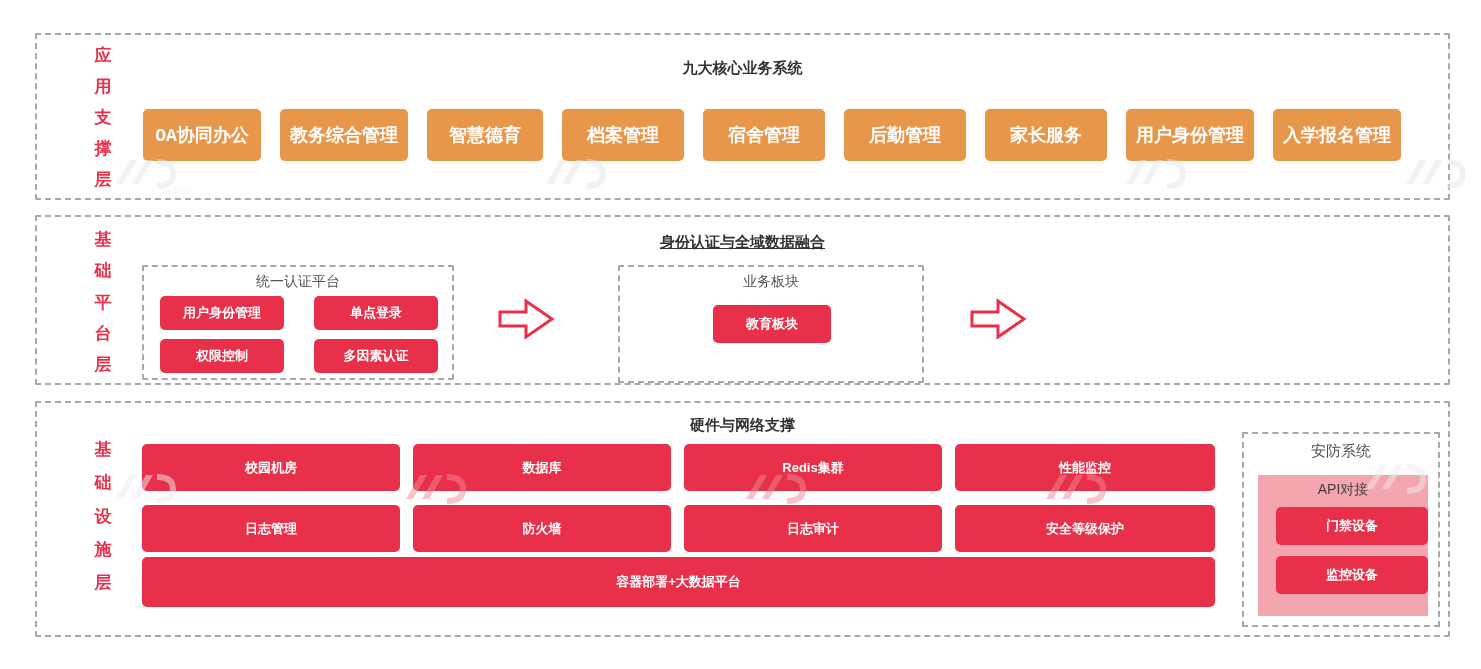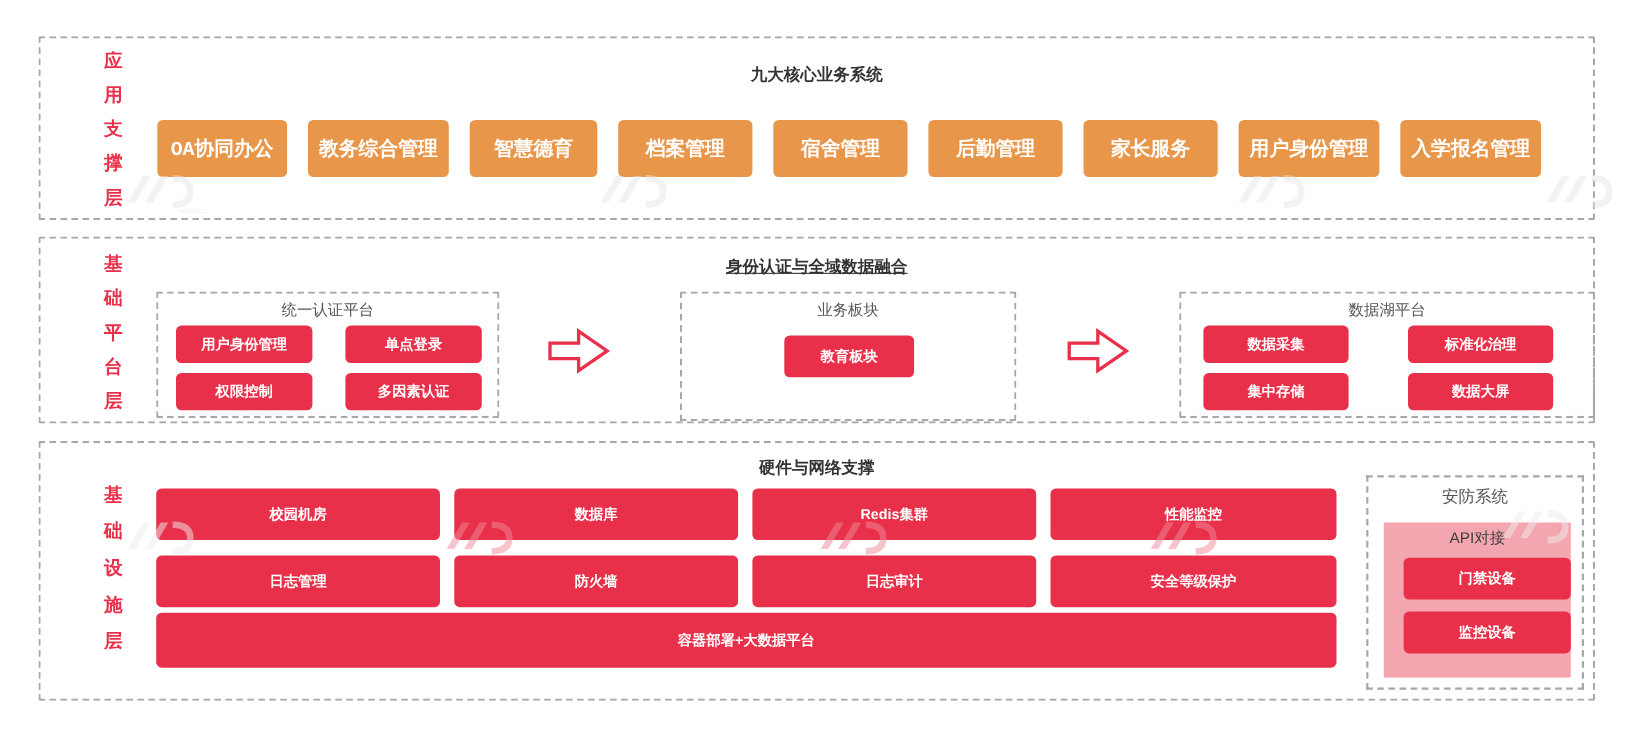--- a/index.html
+++ b/index.html
@@ -246,27 +246,20 @@
     <div class="panel-title">业务板块</div>
     <div class="chip chip-red p-chip" style="left:93px;top:38px;width:118px;height:38px;">教育板块</div>
   </div>
 
   <div class="arrow-wrap" id="arrow-right">
     <svg viewBox="0 0 60 46" width="60" height="46" aria-hidden="true">
       <polygon points="4,16 30,16 30,5 56,23 30,41 30,30 4,30" fill="none" stroke="#e8304a" stroke-width="3" stroke-linejoin="miter"></polygon>
     </svg>
   </div>
 
-  <div class="panel" id="panel-lake">
-    <div class="panel-title">数据湖平台</div>
-    <div class="chip chip-red p-chip" style="left:20px;top:29px;width:132px;">数据采集</div>
-    <div class="chip chip-red p-chip" style="left:206px;top:29px;width:132px;">标准化治理</div>
-    <div class="chip chip-red p-chip" style="left:20px;top:72px;width:132px;">集中存储</div>
-    <div class="chip chip-red p-chip" style="left:206px;top:72px;width:132px;">数据大屏</div>
-  </div>
 
   <div class="layer" id="layer-infra">
 
     <div class="side-label" id="side-infra">
       <span>基</span>
       <span>础</span>
       <span>设</span>
       <span>施</span>
       <span>层</span>
     </div>

